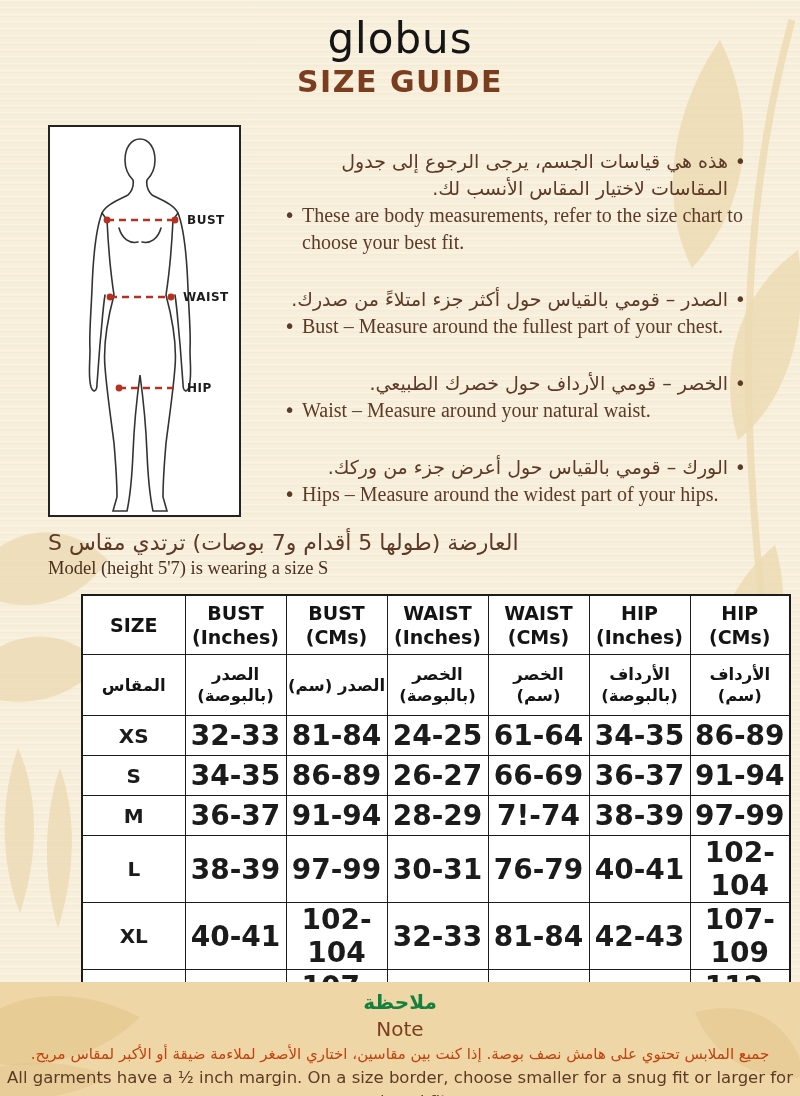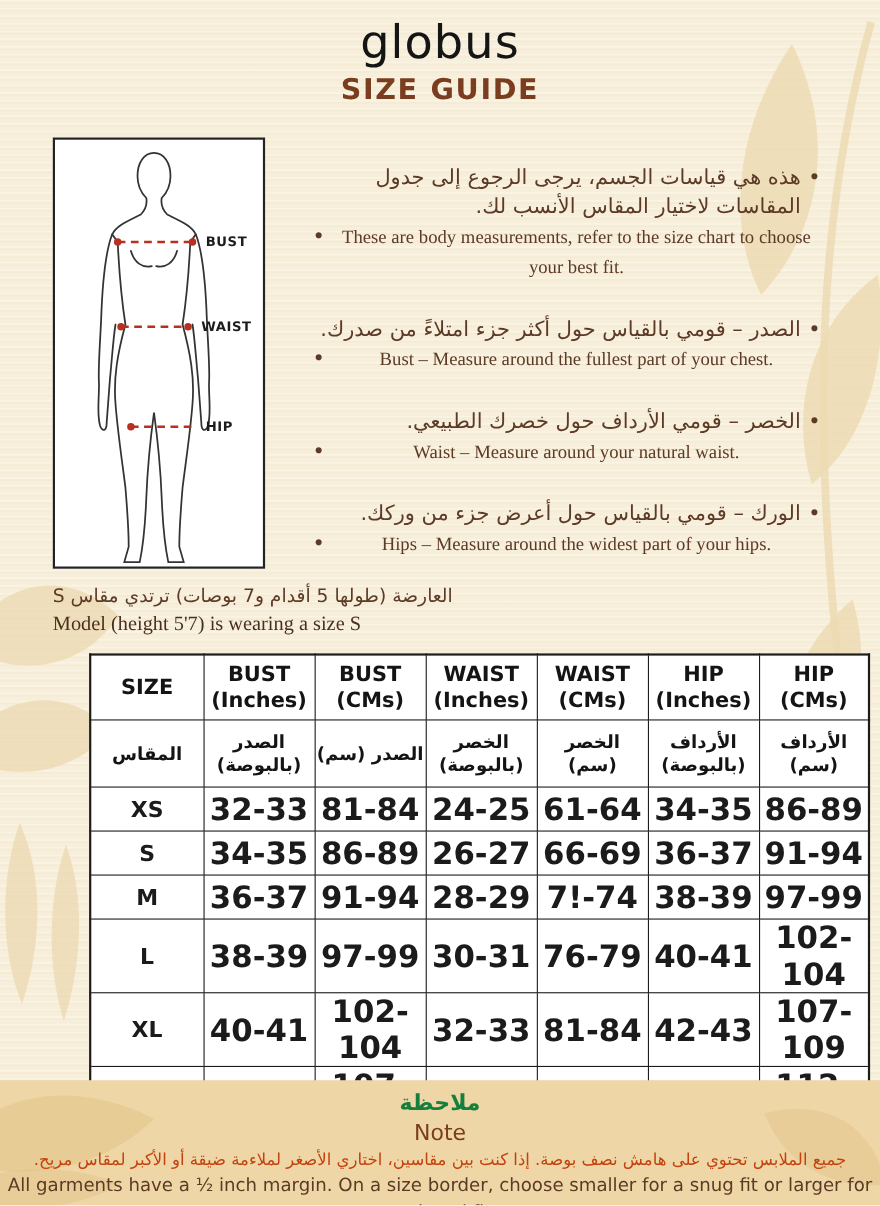--- a/index.html
+++ b/index.html
@@ -16,46 +16,46 @@
     color:#5c3a26;
   }
   .deco{position:absolute;z-index:0;pointer-events:none;}
   .deco-tr{top:0;right:0;}
   .deco-l{top:468px;left:0;}
   .content{position:relative;z-index:1;}
 
   
   .header{position:absolute;top:16px;left:0;width:100%;text-align:center;z-index:2;}
   .brand{font-size:42px;line-height:46px;color:#151515;letter-spacing:1px;}
-  .page-title{font-size:26px;line-height:36px;font-weight:bold;color:#7b3d1f;letter-spacing:1.5px;margin-top:2px;}
+  .page-title{font-size:30px;line-height:36px;font-weight:bold;color:#7b3d1f;letter-spacing:1.5px;margin-top:2px;}
 
   
   .figure-box{position:absolute;left:48px;top:125px;width:189px;height:388px;
     background:#ffffff;border:2px solid #232323;z-index:2;}
   .figure-box svg{display:block;}
   .croquis{stroke:#333;stroke-width:1.6;fill:none;stroke-linecap:round;}
   .croquis-body{fill:#ffffff;}
   .mline{stroke:#b8301f;stroke-width:2.4;stroke-dasharray:7 5;}
   .mdot{fill:#b8301f;}
   .mlabel{font-family:"DejaVu Sans", sans-serif;font-weight:bold;font-size:12px;fill:#1c1c1c;letter-spacing:0.5px;}
 
   
   .instructions{position:absolute;left:284px;top:148px;width:462px;z-index:2;}
   .group{margin-bottom:30px;}
   .item{display:flex;align-items:flex-start;}
   .item .bullet{width:18px;flex:0 0 18px;font-size:19px;line-height:27px;color:#5c3a26;text-align:left;}
   .item .txt{flex:1;font-size:19px;line-height:27px;color:#5c3a26;}
-  .item.en .txt{font-family:"Liberation Serif","DejaVu Serif",serif;font-size:17px;text-align:center;}
+  .item.en .txt{font-family:"Liberation Serif","DejaVu Serif",serif;font-size:20px;}
   .item.ar{flex-direction:row-reverse;}
   .item.ar .bullet{text-align:right;}
   .item.ar .txt{direction:rtl;text-align:right;font-size:19px;}
 
   
   .model-info{position:absolute;left:48px;top:530px;z-index:2;}
-  .model-ar{direction:rtl;display:inline-block;font-size:17px;line-height:25px;color:#5c3a26;}
+  .model-ar{direction:rtl;display:inline-block;font-size:22px;line-height:25px;color:#5c3a26;}
   .model-en{font-family:"Liberation Serif","DejaVu Serif",serif;font-size:18.5px;line-height:26px;color:#4a2f1d;}
 
   
   .size-table{position:absolute;left:48px;top:594px;z-index:2;
     border-collapse:collapse;table-layout:fixed;width:708px;background:#ffffff;}
   .size-table th,.size-table td{border:1.6px solid #1c1c1c;text-align:center;vertical-align:middle;padding:0;}
   .size-table{border:2px solid #1c1c1c;margin-left:33px;}
   .hrow-en th{height:58px;font-size:19px;line-height:24px;font-weight:bold;color:#141414;white-space:pre-line;}
   .hrow-ar th{height:60px;font-size:16.5px;line-height:21px;font-weight:bold;color:#141414;white-space:pre-line;direction:rtl;}
   .drow td{height:39px;font-size:28px;color:#1b1b1b;font-weight:bold;}

